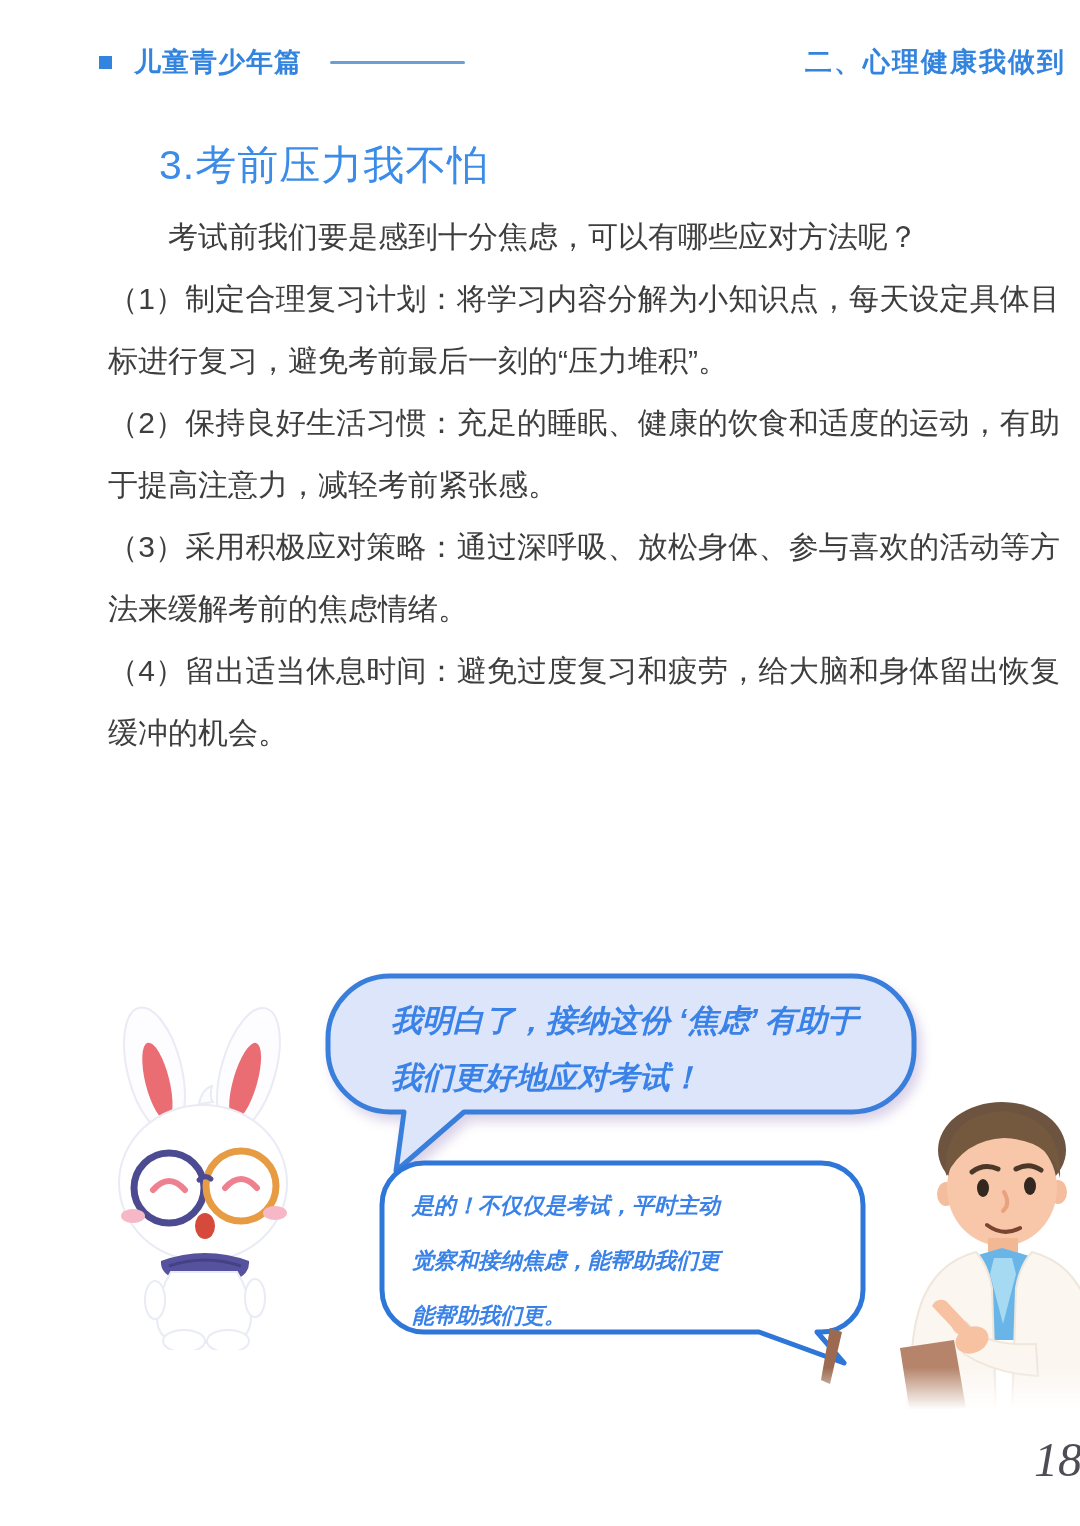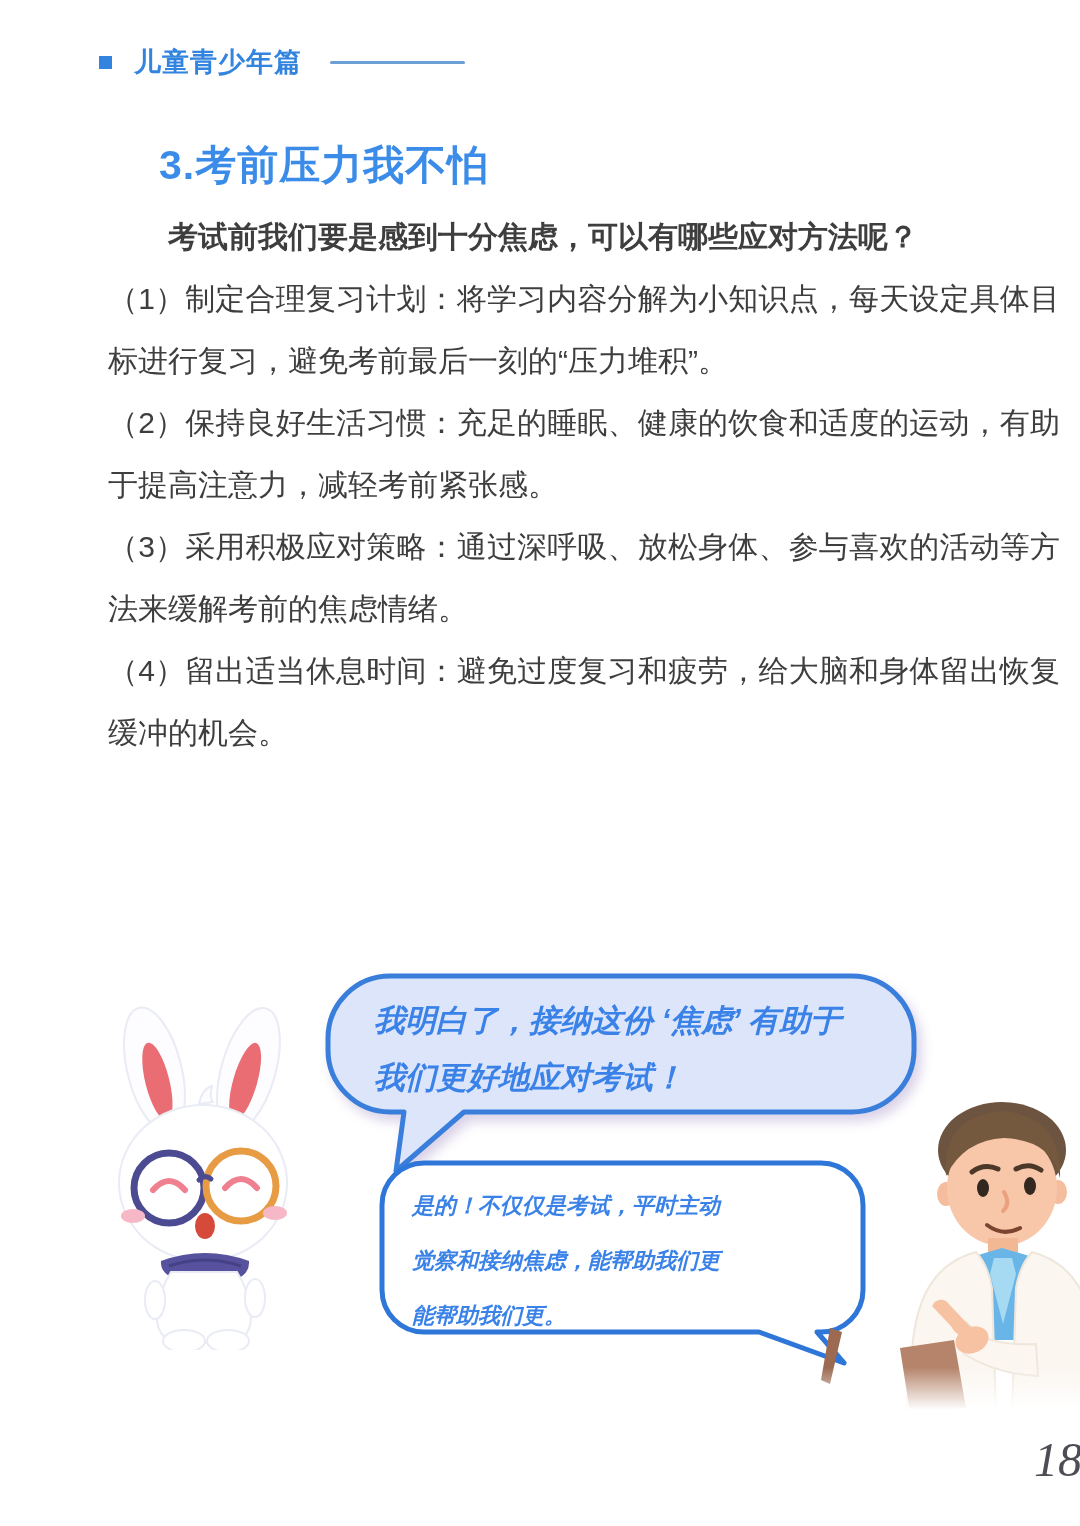--- a/index.html
+++ b/index.html
@@ -14,40 +14,40 @@
   
   .hdr{position:absolute;top:44px;left:55px;right:58px;height:36px;}
   .hdr-left{position:absolute;left:0;top:0;display:flex;align-items:center;}
   .hdr-sq{width:13px;height:13px;background:#3384de;margin-right:22px;}
   .hdr-label{font-size:27px;font-weight:bold;color:#3384de;letter-spacing:1px;}
   .hdr-line{width:135px;height:3px;background:#6b9fd6;margin-left:28px;border-radius:2px;}
   .hdr-right{position:absolute;right:0;top:0;font-size:27px;font-weight:bold;color:#3384de;letter-spacing:2px;}
   
   .title{
     position:absolute;left:115px;top:138px;
-    font-size:41px;font-weight:700;color:#3b8ce8;letter-spacing:1px;
+    font-size:41px;font-weight:400;color:#3b8ce8;letter-spacing:1px;
   }
   
   .bodytext{
     position:absolute;left:64px;top:206px;width:952px;
     font-size:30px;line-height:62px;color:#3e3e3e;
     text-align:justify;
   }
   .bodytext p{margin:0;}
-  .bodytext p.indent{text-indent:2em;font-weight:bold;}
+  .bodytext p.indent{text-indent:2em;}
   
   .bubble-svg{position:absolute;}
   .b1{left:280px;top:973px;filter:drop-shadow(5px 7px 6px rgba(172,155,205,0.45));}
   .b2{left:335px;top:1160px;}
   .bubble-text{
     position:absolute;
     font-weight:bold;font-style:italic;
     color:#3a82e8;
   }
-  .bt1{left:330px;top:992px;width:540px;font-size:31px;line-height:57px;}
+  .bt1{left:347px;top:992px;width:540px;font-size:31px;line-height:57px;}
   .bt2{left:368px;top:1178px;width:440px;font-size:22px;line-height:55px;}
   .bubble-text div{white-space:nowrap;}
   
   .rabbit{position:absolute;left:55px;top:998px;}
   .doctor{position:absolute;left:760px;top:1088px;
           -webkit-mask-image:linear-gradient(#000 86%,transparent 99%);
           mask-image:linear-gradient(#000 86%,transparent 99%);}
   
   .pagenum{
     position:absolute;right:42px;top:1432px;
@@ -59,20 +59,21 @@
 <body>
 
 <div class="page">
 
   <div class="hdr">
     <div class="hdr-left">
       <span class="hdr-sq"></span>
       <span class="hdr-label">儿童青少年篇</span>
       <span class="hdr-line"></span>
     </div>
+    <div class="hdr-right">二、心理健康我做到</div>
   </div>
 
   <div class="title">3.考前压力我不怕</div>
 
   <div class="bodytext">
     <p class="indent">考试前我们要是感到十分焦虑，可以有哪些应对方法呢？</p>
     <p>（1）制定合理复习计划：将学习内容分解为小知识点，每天设定具体目标进行复习，避免考前最后一刻的“压力堆积”。</p>
     <p>（2）保持良好生活习惯：充足的睡眠、健康的饮食和适度的运动，有助于提高注意力，减轻考前紧张感。</p>
     <p>（3）采用积极应对策略：通过深呼吸、放松身体、参与喜欢的活动等方法来缓解考前的焦虑情绪。</p>
     <p>（4）留出适当休息时间：避免过度复习和疲劳，给大脑和身体留出恢复缓冲的机会。</p>

